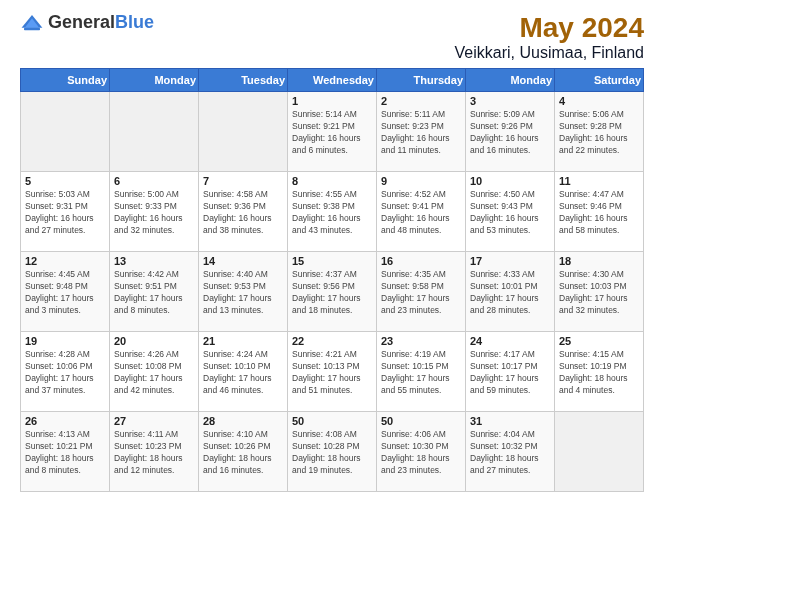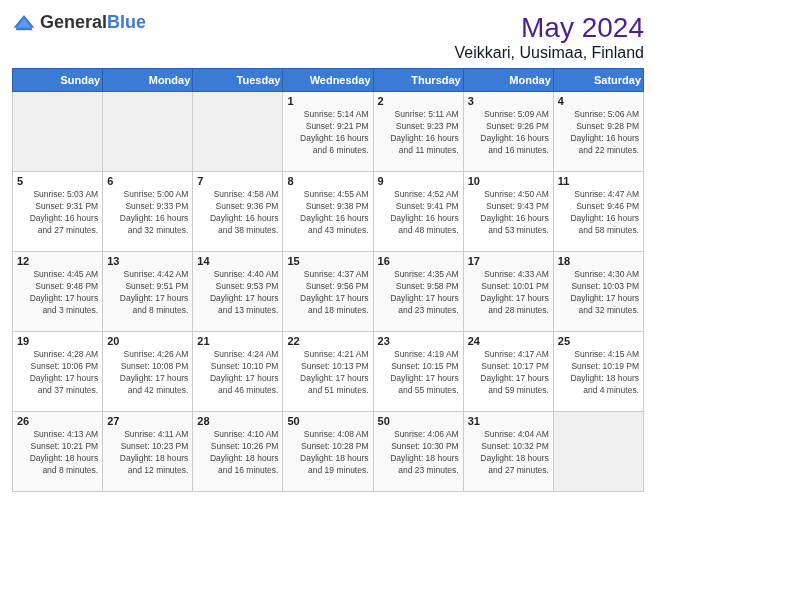--- a/index.html
+++ b/index.html
@@ -6,21 +6,21 @@
     body {
       font-family: Arial, sans-serif;
       background: #fff;
       width: 792px;
       height: 612px;
       overflow: hidden;
     }
     .page {
       width: 660px;
       height: 612px;
-      padding: 12px 16px 8px 12px;
+      padding: 12px 16px 8px 20px;
       background: #fff;
     }
     .header {
       display: flex;
       justify-content: space-between;
       align-items: flex-start;
       margin-bottom: 6px;
     }
     .logo {
       display: flex;
@@ -39,22 +39,22 @@
     }
     .logo-icon {
       width: 24px;
       height: 20px;
     }
     .title-block {
       text-align: right;
     }
     .title-block h1 {
       font-size: 28px;
-      font-weight: normal;
-      color: #4c1d95;
+      font-weight: bold;
+      color: #a16207;
     }
     .title-block h2 {
       font-size: 16px;
       color: #0f172a;
       font-weight: normal;
     }
     table {
       width: 100%;
       border-collapse: collapse;
       table-layout: fixed;
@@ -79,21 +79,20 @@
     .day-number {
       font-size: 11px;
       font-weight: bold;
       margin-bottom: 2px;
       color: #222;
     }
     .day-info {
       font-size: 8.5px;
       color: #444;
       line-height: 1.4;
-      text-align: right;
     }
     tbody tr:nth-child(odd) td {
       background-color: #f9f9f9;
     }
     tbody tr:nth-child(even) td {
       background-color: #fff;
     }
     td.empty {
       background-color: #f0f0f0 !important;
     }

